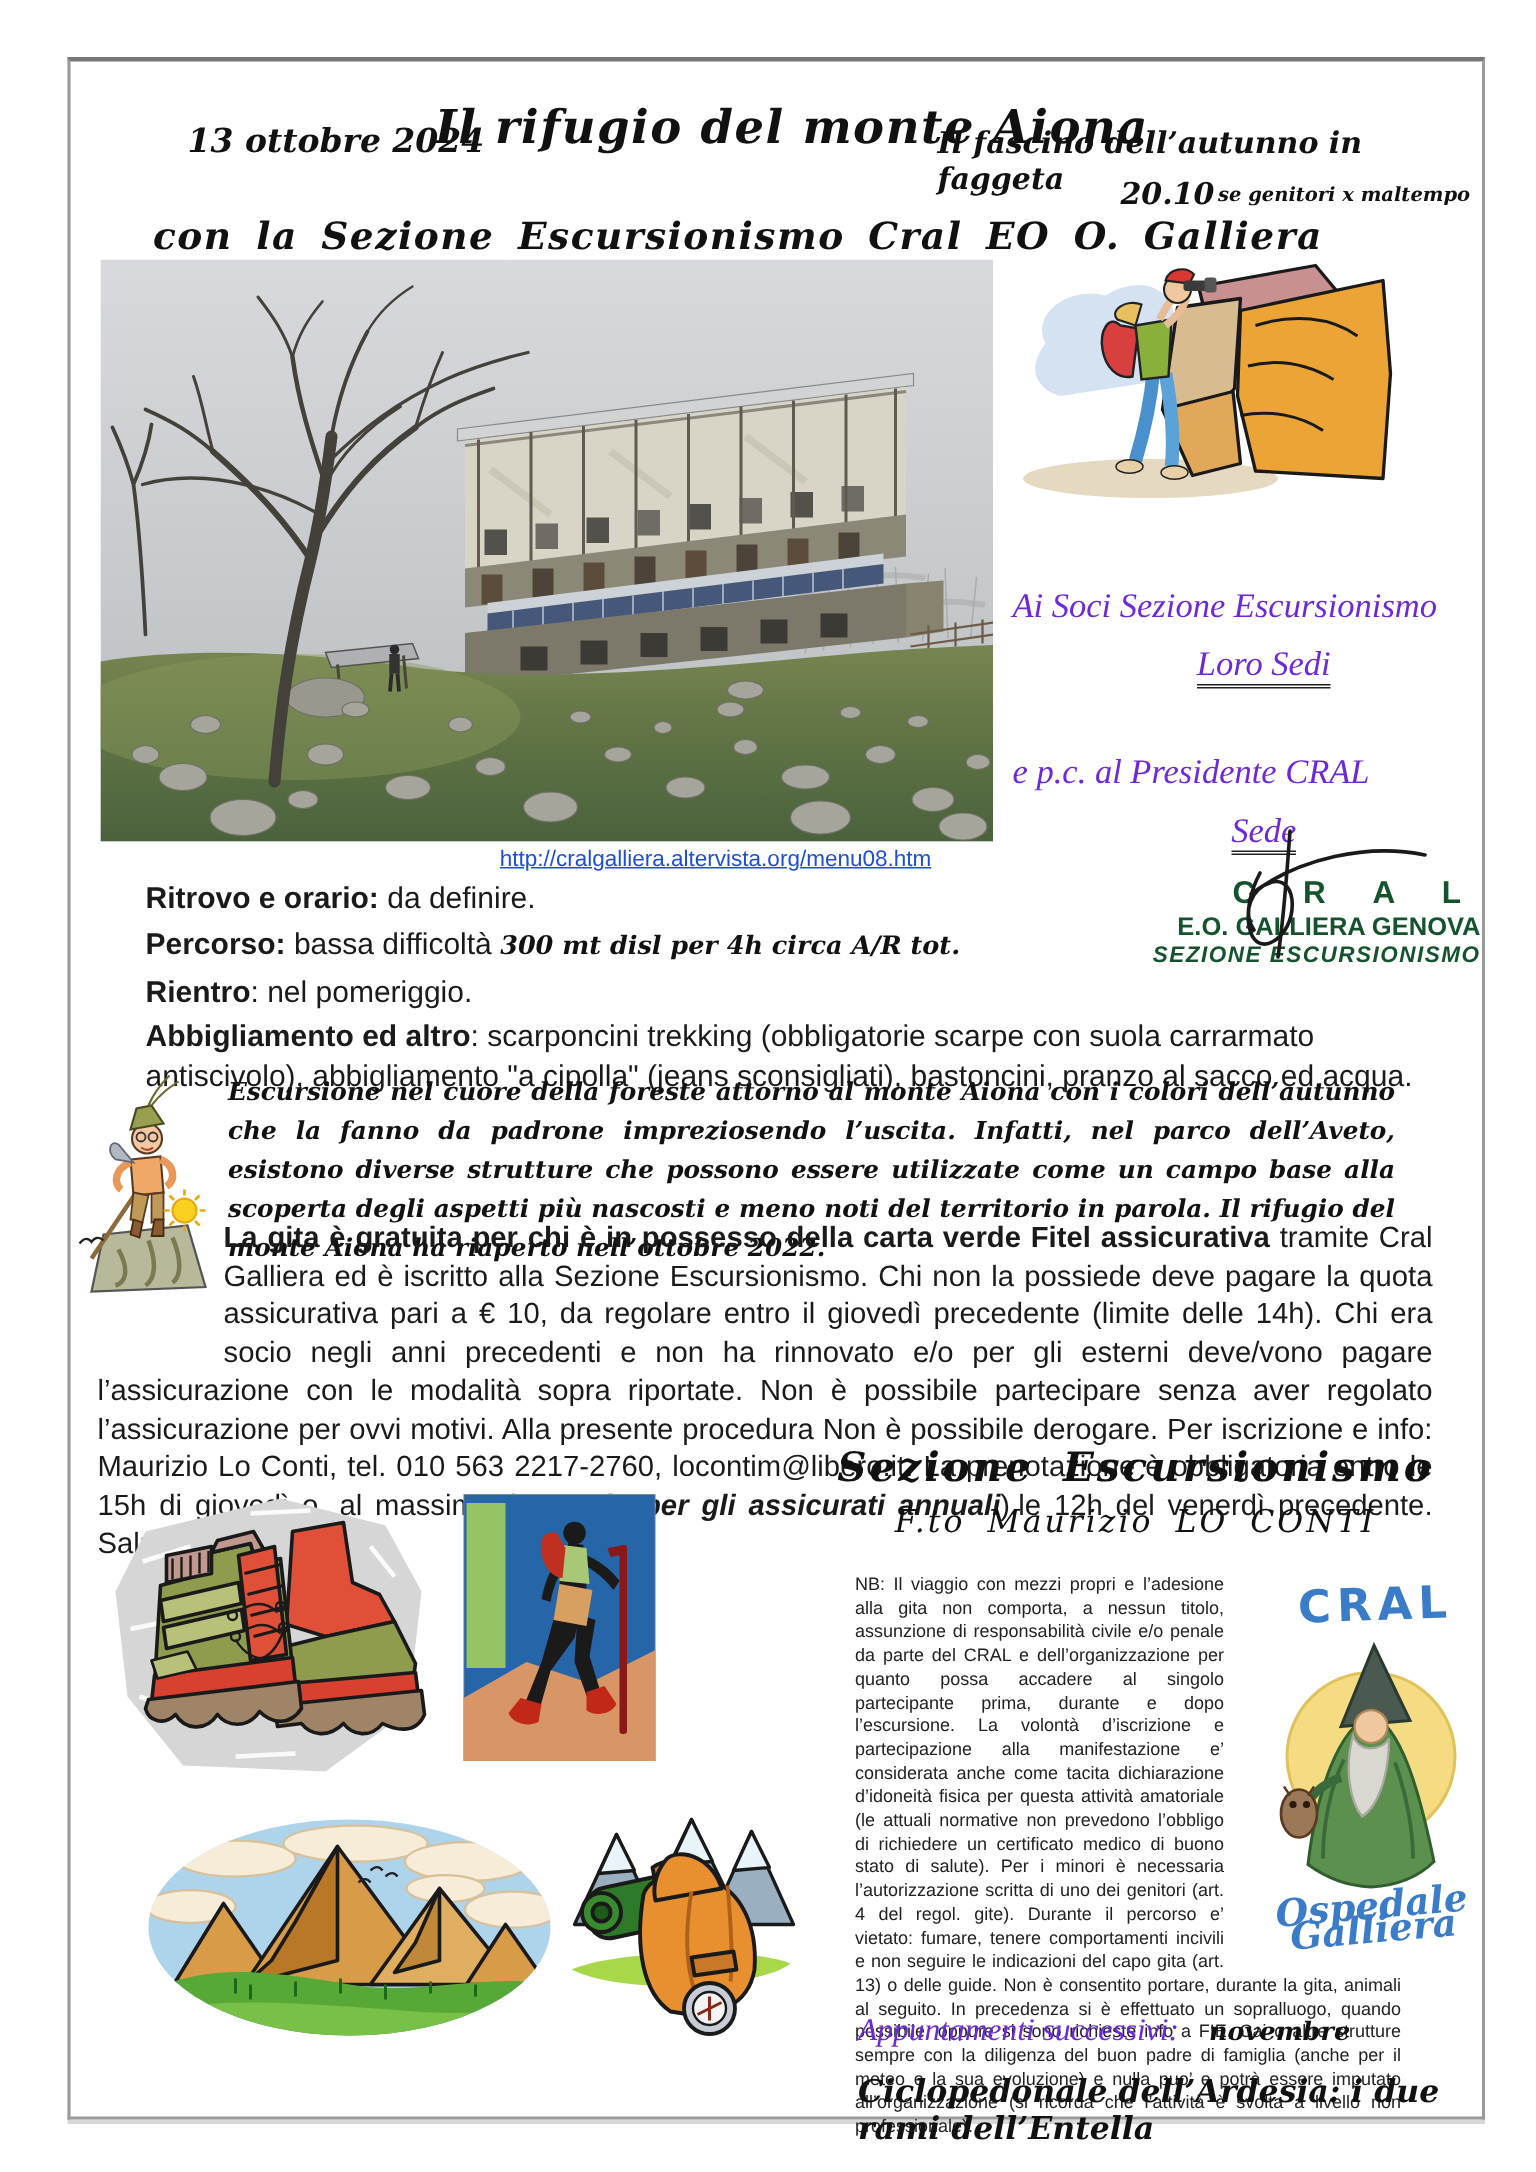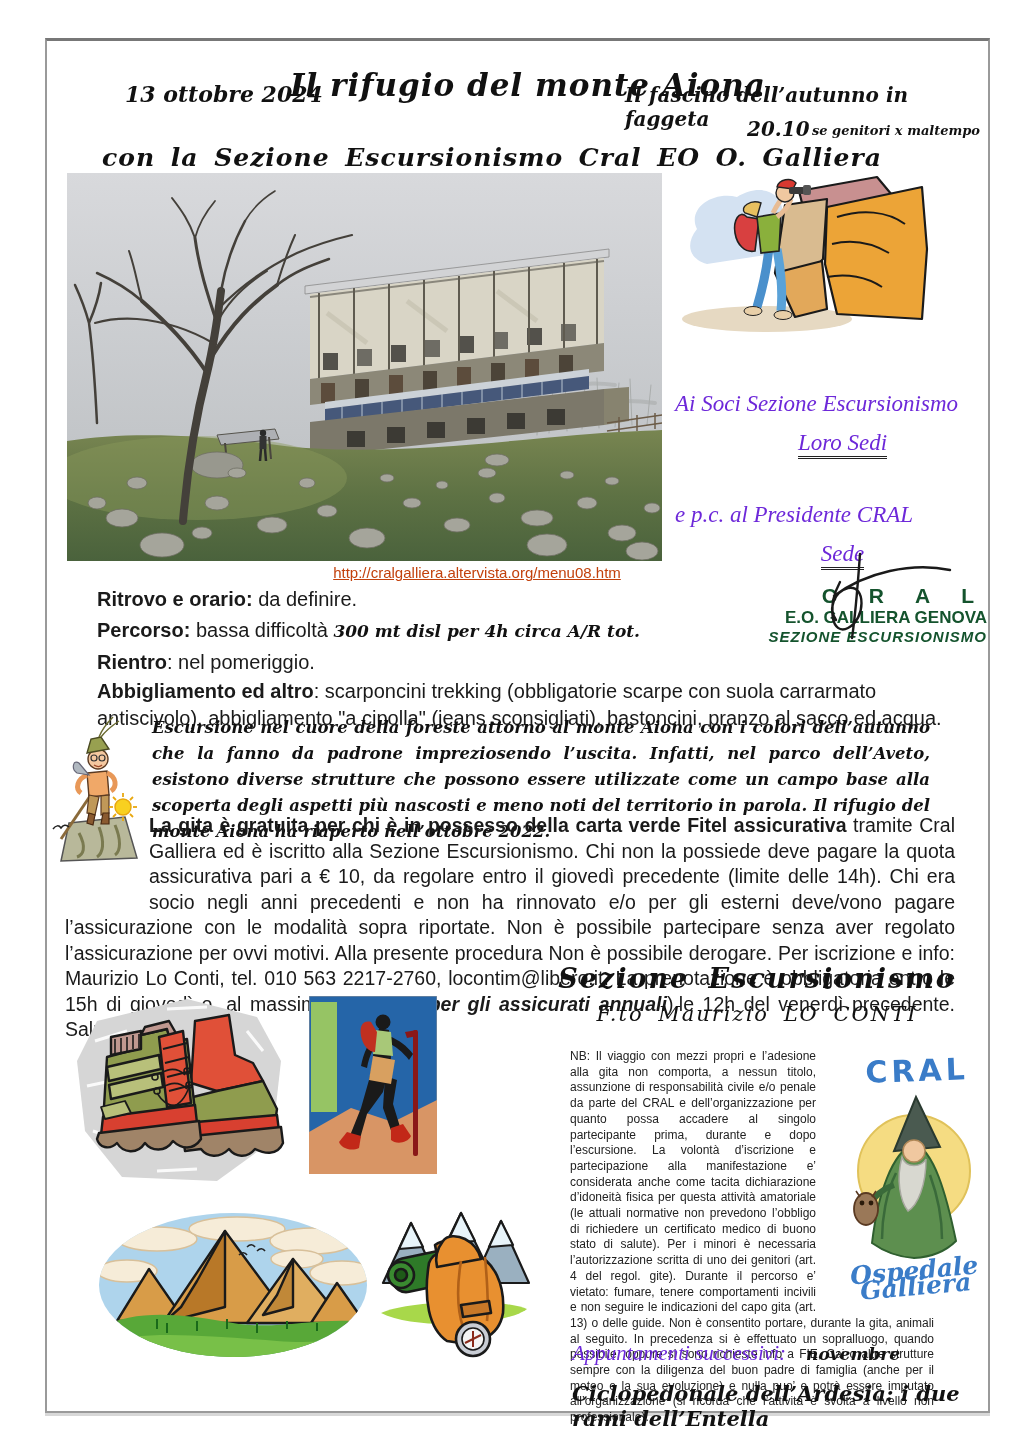--- a/index.html
+++ b/index.html
@@ -12,21 +12,21 @@
   .dbl-underline{border-bottom:3px double #222;padding-bottom:1px;}
   .hdr-date{left:78px;top:40px;font-size:22px;}
   .hdr-title{left:243px;top:26px;font-size:31px;letter-spacing:1px;}
   .hdr-sub{left:578px;top:42px;font-size:20px;}
   .hdr-alt{left:700px;top:76px;font-size:20px;}
   .hdr-altnote{left:765px;top:82px;font-size:13px;font-weight:700;}
   .hdr-org{left:55px;top:102px;font-size:25px;letter-spacing:1px;word-spacing:6px;}
   .photo{left:20px;top:132px;width:595px;height:388px;}
   .photo svg{display:block;}
   .url{left:250px;top:523px;width:360px;text-align:center;font-size:15px;}
-  .url a{color:#c2410c;text-decoration:underline;}
+  .url a{color:#1d4ed8;text-decoration:underline;}
   .clip-binocs{left:630px;top:128px;width:255px;height:170px;}
   .rightcol{left:628px;top:350px;width:335px;}
   .r1{font-size:23px;}
   .r2{margin-top:12px;text-align:center;font-size:23px;}
   .r3{margin-top:46px;font-size:23px;}
   .r4{margin-top:12px;text-align:center;font-size:23px;}
   .stamp{left:695px;top:543px;width:245px;text-align:right;color:#14532d;line-height:1.15;}
   .stamp .s1{font-size:21px;font-weight:700;letter-spacing:13px;}
   .stamp .s2{font-size:17px;font-weight:700;}
   .stamp .s3{font-size:15px;font-weight:700;font-style:italic;letter-spacing:1px;}

